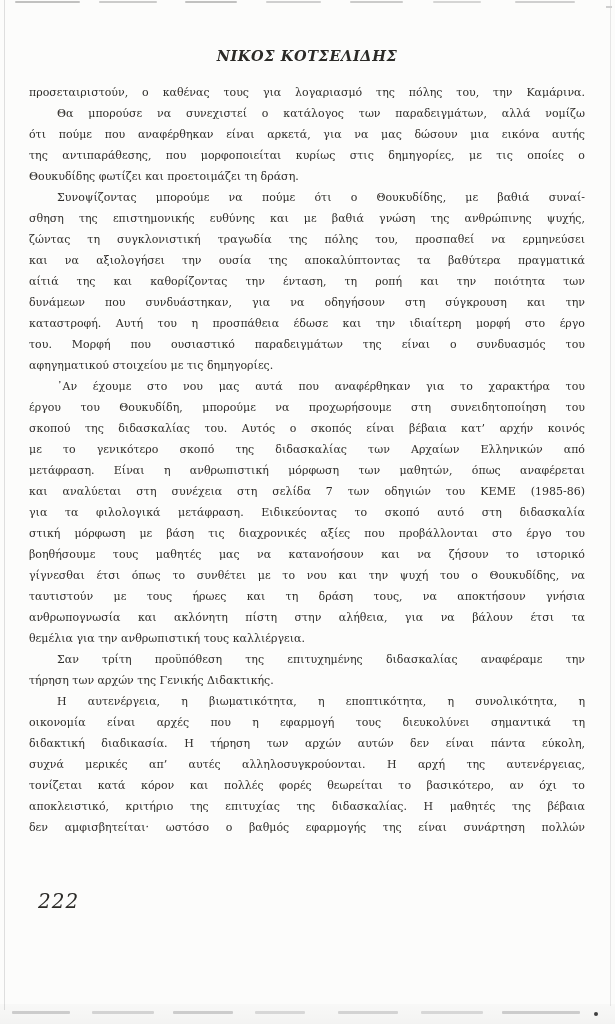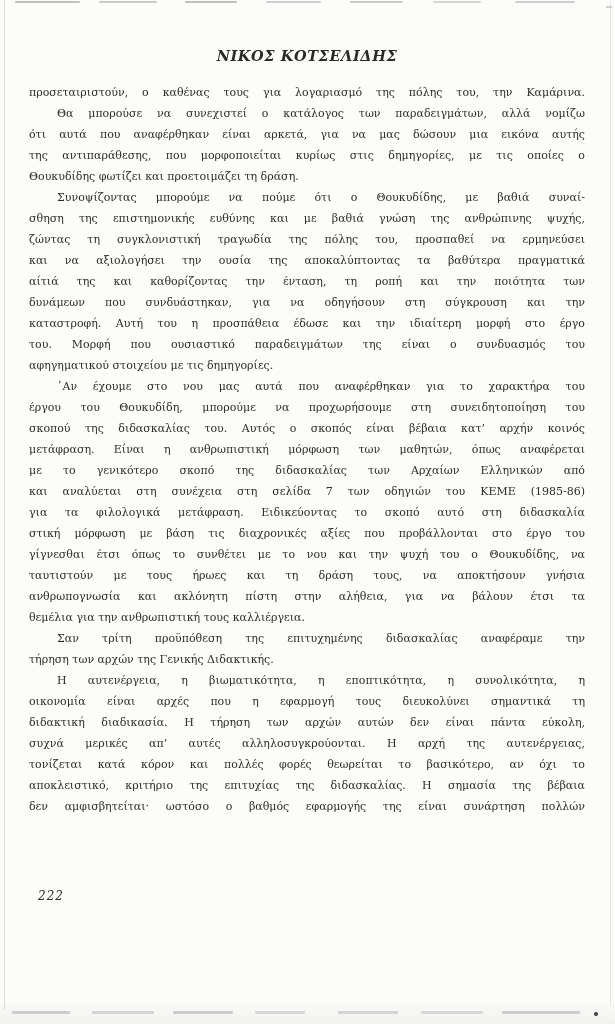--- a/index.html
+++ b/index.html
@@ -59,21 +59,21 @@
   }
   .line.lastline { text-align-last: left; }
   .line.indent   { text-indent: 28px; }
   
   .page-number {
     position: absolute;
     left: 38px;
     top: 889px;
     font-style: italic;
     font-weight: 500;
-    font-size: 12px;
+    font-size: 20px;
     letter-spacing: 1px;
     color: #2b2a27;
   }
 </style>
 </head>
 <body>
 
 <div class="sheet" style="--paper: #fcfcfb; --ink: #2e2c29;">
 
   <div class="edge-left"></div>
@@ -96,50 +96,51 @@
   <div class="dash bottom" style="left:421px; width:62px; opacity:.55;"></div>
   <div class="dash bottom" style="left:502px; width:78px;"></div>
   <div class="speck-dot"></div>
   <div class="speck-topright"></div>
 
   <div class="header">ΝΙΚΟΣ ΚΟΤΣΕΛΙΔΗΣ</div>
 
   <div class="body" id="page-body">
       <div class="line">προσεταιριστούν, ο καθένας τους για λογαριασμό της πόλης του, την Καμάρινα.</div>
       <div class="line indent">Θα μπορούσε να συνεχιστεί ο κατάλογος των παραδειγμάτων, αλλά νομίζω</div>
-      <div class="line">ότι αυτά που αναφέρθηκαν είναι αρκετά, για να μας δώσουν μια εικόνα αυτής</div>
+      <div class="line">ότι πούμε που αναφέρθηκαν είναι αρκετά, για να μας δώσουν μια εικόνα αυτής</div>
       <div class="line">της αντιπαράθεσης, που μορφοποιείται κυρίως στις δημηγορίες, με τις οποίες ο</div>
       <div class="line lastline">Θουκυδίδης φωτίζει και προετοιμάζει τη δράση.</div>
       <div class="line indent">Συνοψίζοντας μπορούμε να πούμε ότι ο Θουκυδίδης, με βαθιά συναί-</div>
       <div class="line">σθηση της επιστημονικής ευθύνης και με βαθιά γνώση της ανθρώπινης ψυχής,</div>
       <div class="line">ζώντας τη συγκλονιστική τραγωδία της πόλης του, προσπαθεί να ερμηνεύσει</div>
       <div class="line">και να αξιολογήσει την ουσία της αποκαλύπτοντας τα βαθύτερα πραγματικά</div>
       <div class="line">αίτιά της και καθορίζοντας την ένταση, τη ροπή και την ποιότητα των</div>
       <div class="line">δυνάμεων που συνδυάστηκαν, για να οδηγήσουν στη σύγκρουση και την</div>
       <div class="line">καταστροφή. Αυτή του η προσπάθεια έδωσε και την ιδιαίτερη μορφή στο έργο</div>
       <div class="line">του. Μορφή που ουσιαστικό παραδειγμάτων της είναι ο συνδυασμός του</div>
       <div class="line lastline">αφηγηματικού στοιχείου με τις δημηγορίες.</div>
       <div class="line indent">᾿Αν έχουμε στο νου μας αυτά που αναφέρθηκαν για το χαρακτήρα του</div>
       <div class="line">έργου του Θουκυδίδη, μπορούμε να προχωρήσουμε στη συνειδητοποίηση του</div>
       <div class="line">σκοπού της διδασκαλίας του. Αυτός ο σκοπός είναι βέβαια κατ’ αρχήν κοινός</div>
+      <div class="line">με το γενικότερο σκοπό της διδασκαλίας των Αρχαίων Ελληνικών από</div>
       <div class="line">μετάφραση. Είναι η ανθρωπιστική μόρφωση των μαθητών, όπως αναφέρεται</div>
-      <div class="line">με το γενικότερο σκοπό της διδασκαλίας των Αρχαίων Ελληνικών από</div>
       <div class="line">και αναλύεται στη συνέχεια στη σελίδα 7 των οδηγιών του ΚΕΜΕ (1985-86)</div>
       <div class="line">για τα φιλολογικά μετάφραση. Ειδικεύοντας το σκοπό αυτό στη διδασκαλία</div>
       <div class="line">στική μόρφωση με βάση τις διαχρονικές αξίες που προβάλλονται στο έργο του</div>
+      <div class="line">βοηθήσουμε τους μαθητές μας να κατανοήσουν και να ζήσουν το ιστορικό</div>
       <div class="line">γίγνεσθαι έτσι όπως το συνθέτει με το νου και την ψυχή του ο Θουκυδίδης, να</div>
       <div class="line">ταυτιστούν με τους ήρωες και τη δράση τους, να αποκτήσουν γνήσια</div>
       <div class="line">ανθρωπογνωσία και ακλόνητη πίστη στην αλήθεια, για να βάλουν έτσι τα</div>
       <div class="line lastline">θεμέλια για την ανθρωπιστική τους καλλιέργεια.</div>
       <div class="line indent">Σαν τρίτη προϋπόθεση της επιτυχημένης διδασκαλίας αναφέραμε την</div>
       <div class="line lastline">τήρηση των αρχών της Γενικής Διδακτικής.</div>
       <div class="line indent">Η αυτενέργεια, η βιωματικότητα, η εποπτικότητα, η συνολικότητα, η</div>
       <div class="line">οικονομία είναι αρχές που η εφαρμογή τους διευκολύνει σημαντικά τη</div>
       <div class="line">διδακτική διαδικασία. Η τήρηση των αρχών αυτών δεν είναι πάντα εύκολη,</div>
       <div class="line">συχνά μερικές απ’ αυτές αλληλοσυγκρούονται. Η αρχή της αυτενέργειας,</div>
       <div class="line">τονίζεται κατά κόρον και πολλές φορές θεωρείται το βασικότερο, αν όχι το</div>
-      <div class="line">αποκλειστικό, κριτήριο της επιτυχίας της διδασκαλίας. Η σημασία της βέβαια</div>
+      <div class="line">αποκλειστικό, κριτήριο της επιτυχίας της διδασκαλίας. Η μαθητές της βέβαια</div>
       <div class="line">δεν αμφισβητείται· ωστόσο ο βαθμός εφαρμογής της είναι συνάρτηση πολλών</div>
     </div>
 
   <div class="page-number">222</div>
 
 </div>
 
 </body></html>

